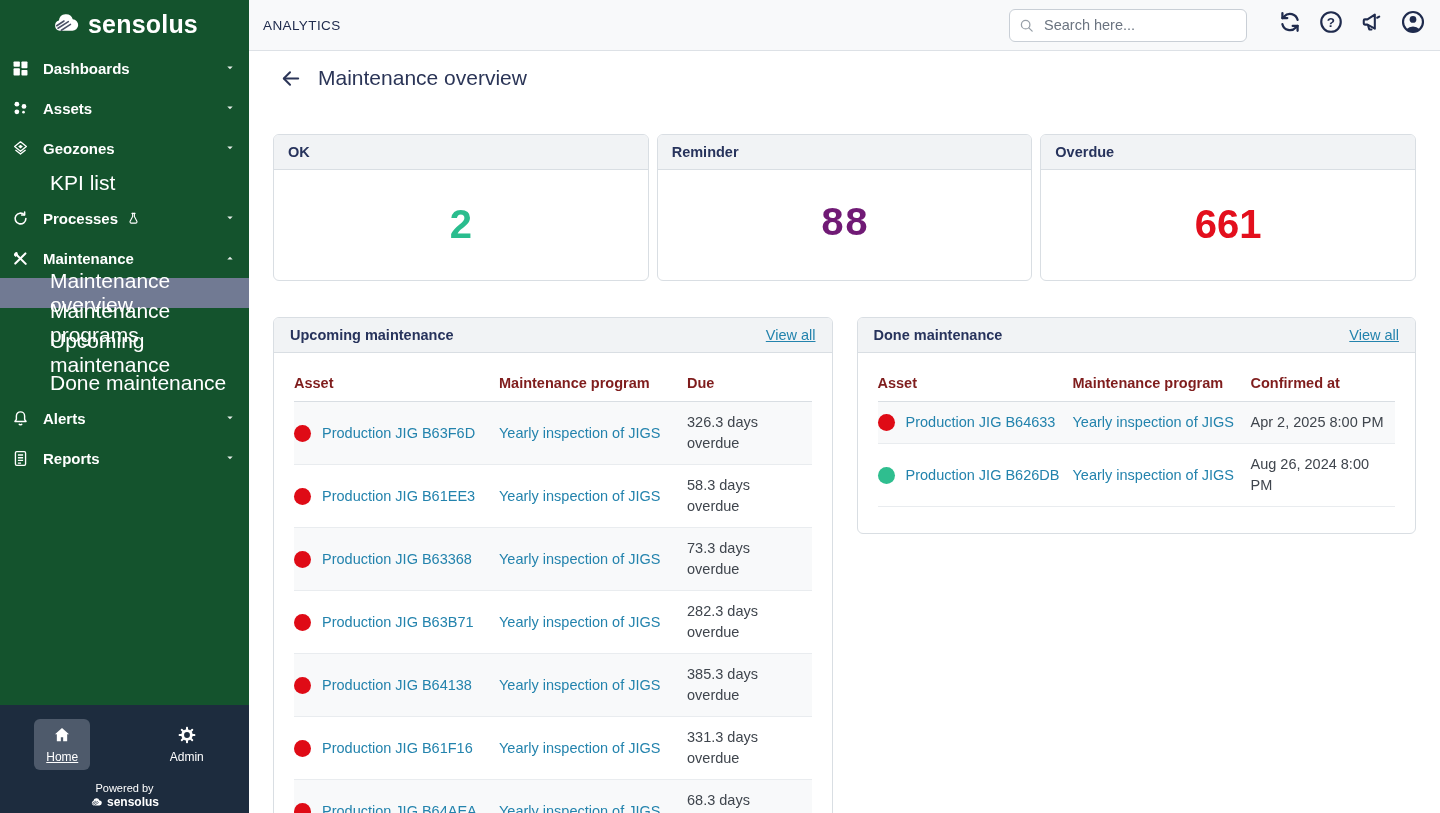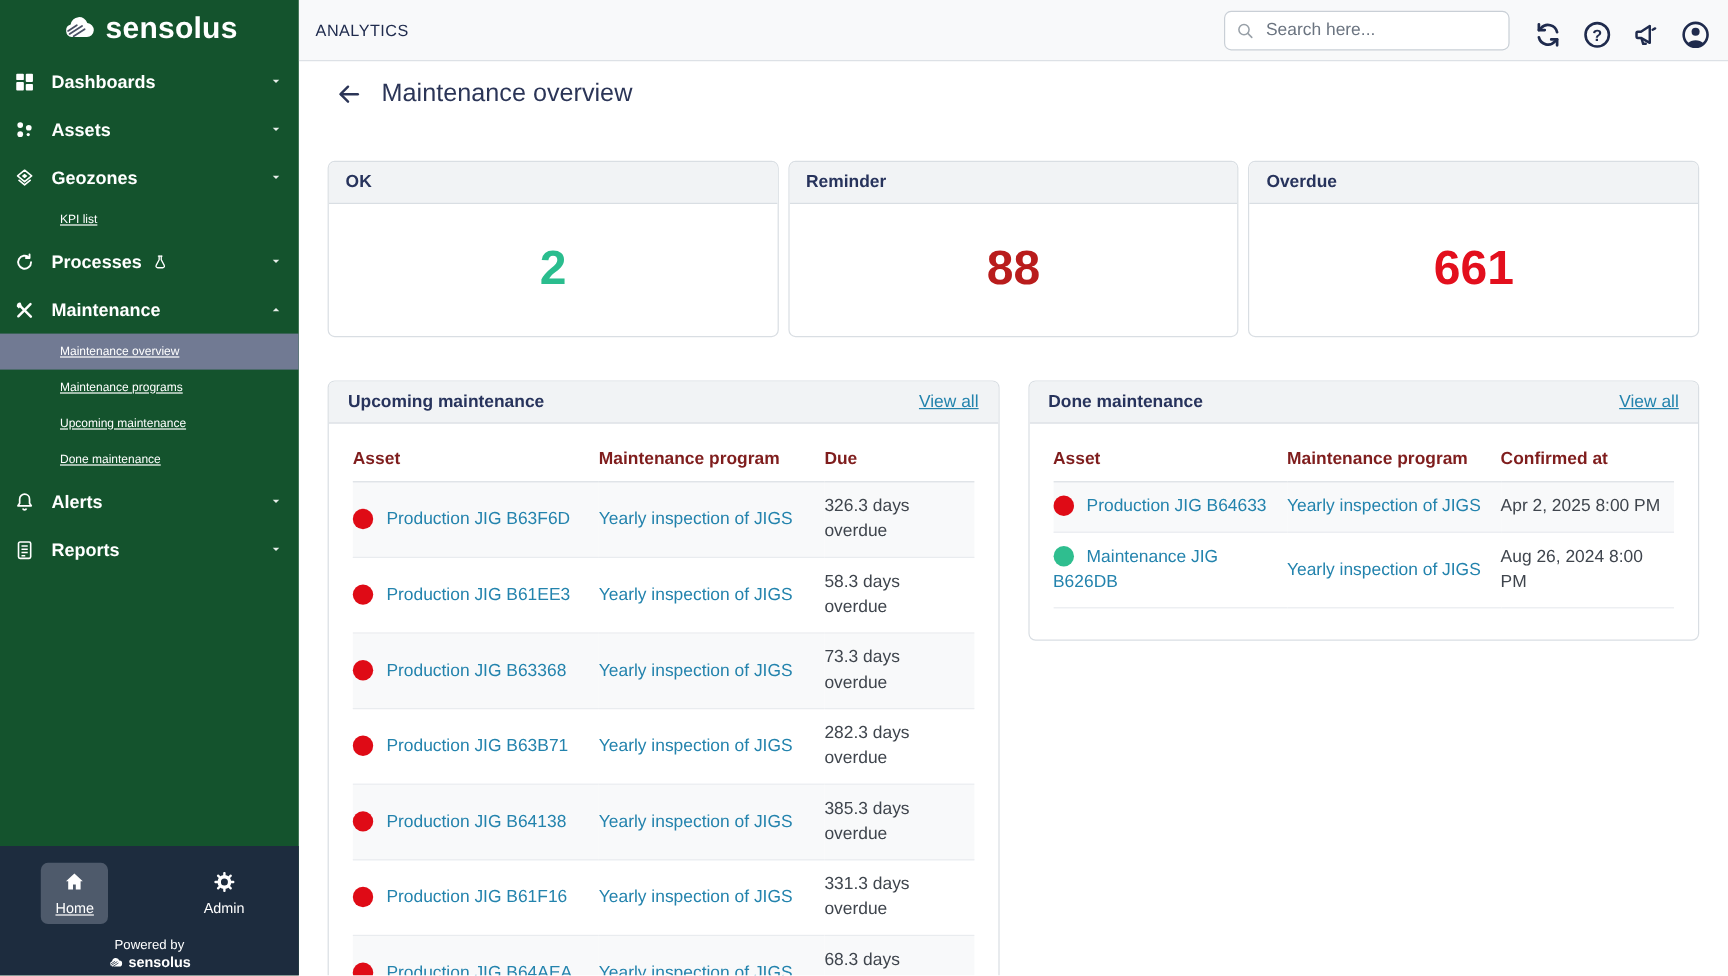--- a/index.html
+++ b/index.html
@@ -11,39 +11,39 @@
   
   .sidebar { width:249px; min-width:249px; background:#14532d; color:#fff; display:flex; flex-direction:column; }
   .logo-row { height:48px; display:flex; align-items:center; justify-content:center; gap:7px; cursor:pointer; --stripe:#4b5166; }
   .logo-text { font-size:25px; font-weight:700; letter-spacing:.2px; }
   .nav { flex:1 1 auto; overflow:hidden; }
   .nav-item { height:40px; display:flex; align-items:center; padding:0 14px 0 11px; font-weight:700; font-size:15px; cursor:pointer; }
   .nav-item .icn.nav-icn { width:19px; height:19px; margin-right:13px; }
   .nav-item .suffix-icn { width:15px; height:15px; margin-left:8px; }
   .spacer { flex:1; }
   .caret { width:10px; height:10px; opacity:.9; }
-  .sub-item { height:30px; display:flex; align-items:center; padding-left:50px; font-size:10px; cursor:pointer;text-decoration:underline; }
+  .sub-item { height:30px; display:flex; align-items:center; padding-left:50px; font-size:21px; cursor:pointer; }
   .sub-item.active { background:#717a93; }
 
   .sidebar-footer { margin-top:auto; background:#1d2c3e; padding:14px 0 4px; }
   .footer-buttons { display:flex; }
   .footer-col { width:50%; display:flex; justify-content:center; }
   .footer-btn { display:flex; flex-direction:column; align-items:center; gap:5px; font-size:12px; cursor:pointer; padding:6px 12px; border-radius:6px; }
   .footer-btn .icn { width:20px; height:20px; }
   .footer-btn.home-btn { background:#4e5a6b; }
   .footer-btn.home-btn .footer-label { text-decoration:underline; }
   .powered { margin-top:12px; text-align:center; font-size:11px; }
   .powered-brand { display:flex; align-items:center; justify-content:center; gap:4px; font-size:12px; font-weight:700; margin-top:1px; --stripe:#1d2c3e; }
   .powered-brand .icn { width:13px; height:13px; }
 
   
   .main { flex:1; display:flex; flex-direction:column; overflow:hidden; }
   .topbar { height:51px; min-height:51px; background:#f8f9fa; border-bottom:1px solid #dde1e6; display:flex; align-items:center; padding:0 14px; }
   .app-name { font-size:13.5px; font-weight:400; color:#202c4e; letter-spacing:.4px; }
-  .topbar-right { margin-left:auto; display:flex; align-items:flex-end; gap:19px;text-decoration:underline; }
+  .topbar-right { margin-left:auto; display:flex; align-items:flex-start; gap:30px;text-decoration:underline; }
   .search-box { position:relative; width:238px; }
   .search-box input { width:100%; height:33px; border:1px solid #c9cfd6; border-radius:6px; background:#fff; padding:0 10px 0 34px; font-size:14.5px; font-family:"Liberation Sans", sans-serif; color:#333; outline:none; }
   .search-box input::placeholder { color:#6b7480; }
   .search-icn { position:absolute; left:9px; top:8px; width:17px; height:17px; color:#98a0a8; }
   .topbar-icons { display:flex; align-items:center; gap:15px; }
   .icon-btn { background:none; border:none; padding:0; width:26px; height:26px; color:#1f2b4d; cursor:pointer; }
 
   .page-header { display:flex; align-items:center; gap:16px; padding:15px 24px 28px 30px; }
   .back-btn { background:none; border:none; padding:0; width:23px; height:23px; color:#2b3557; cursor:pointer; }
   .page-title { margin:0; font-size:21px; font-weight:500; color:#2b3557; }
@@ -355,21 +355,21 @@
     <h1 class="page-title">Maintenance overview</h1>
   </div>
 
   <div class="stats-row">
     <div class="stat-card">
       <div class="stat-header">OK</div>
       <div class="stat-value" style="color: rgb(42, 189, 142);">2</div>
     </div>
     <div class="stat-card">
       <div class="stat-header">Reminder</div>
-      <div class="stat-value" style="color: #b91c1c;">88</div>
+      <div class="stat-value" style="color: #701a75; font-family: Liberation Mono, monospace;">88</div>
     </div>
     <div class="stat-card">
       <div class="stat-header">Overdue</div>
       <div class="stat-value" style="color: rgb(227, 15, 29);">661</div>
     </div>
   </div>
 
   <div class="panels-row">
     <section class="panel">
       <div class="panel-header">
@@ -445,21 +445,21 @@
             <th class="c3">Confirmed at</th>
           </tr>
             </thead>
           <tbody id="done-tbody">
               <tr>
                 <td><span class="dot" style="background:#df0b16"></span><a class="cell-link">Production JIG B64633</a></td>
                 <td><a class="cell-link">Yearly inspection of JIGS</a></td>
                 <td>Apr 2, 2025 8:00 PM</td>
               </tr>
               <tr>
-                <td><span class="dot" style="background:#2fbe8f"></span><a class="cell-link">Maintenance JIG B626DB</a></td>
+                <td><span class="dot" style="background:#2fbe8f"></span><a class="cell-link">Production JIG B626DB</a></td>
                 <td><a class="cell-link">Yearly inspection of JIGS</a></td>
                 <td>Aug 26, 2024 8:00 PM</td>
               </tr>
             </tbody>
         </table>
       </div>
     </section>
   </div>
 </div>
 

